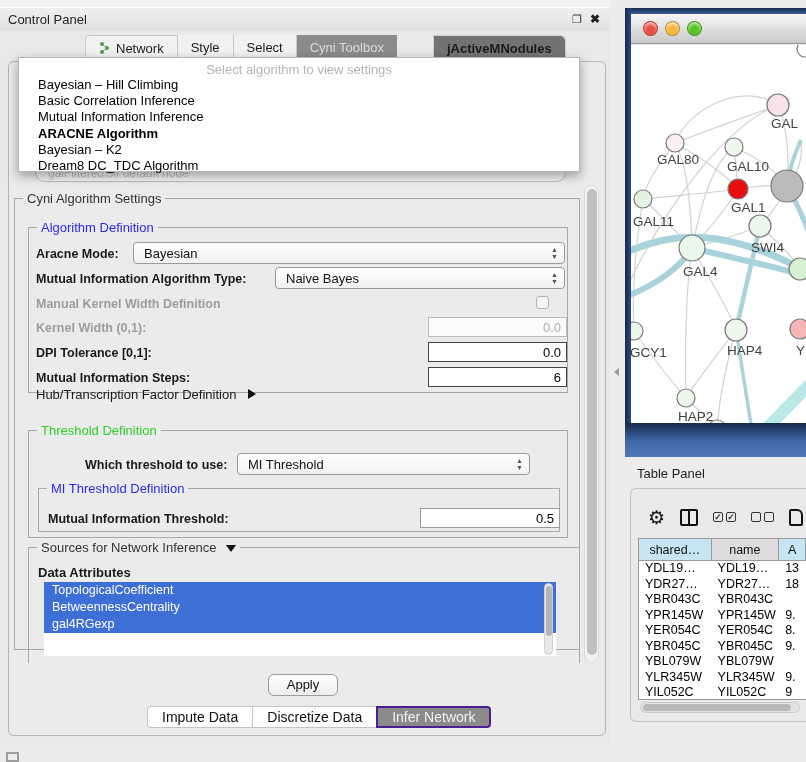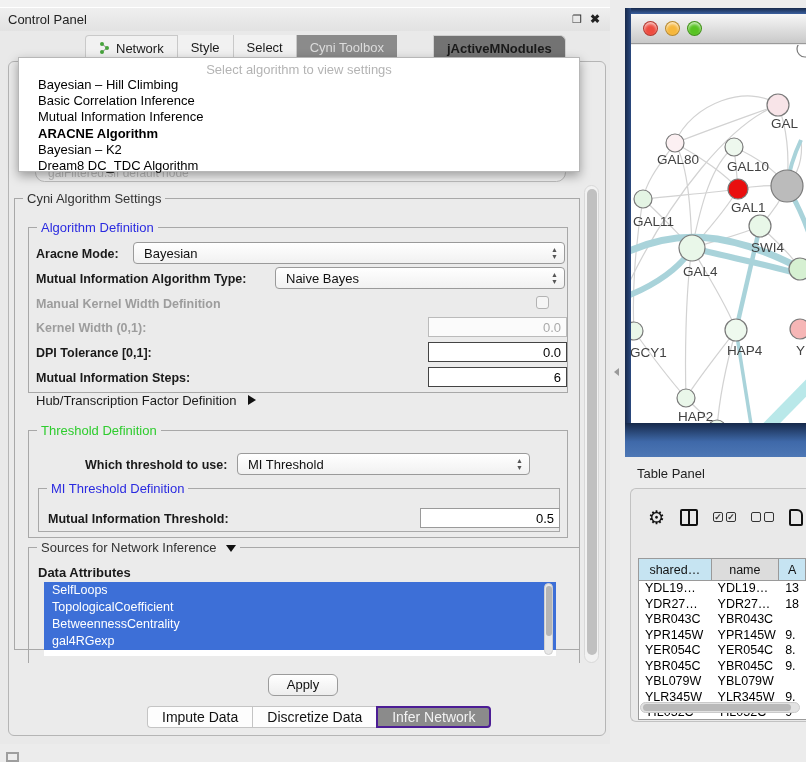--- a/index.html
+++ b/index.html
@@ -110,21 +110,21 @@
   #tp-toolbar { left:648px; top:503px; height:28px; display:flex; align-items:center; gap:15px; }
   .gear { font-size:19px; color:#111; }
   .colico { width:18px; height:17px; border:2px solid #111; border-radius:2px; position:relative; }
   .colico::after { content:""; position:absolute; left:6px; top:0; width:2px; height:13px; background:#111; }
   .cb-pair { display:flex; gap:3px; }
   .cb { width:10px; height:10px; border:1.5px solid #333; border-radius:2px; font-size:9px; line-height:9px;
     text-align:center; color:#333; font-weight:bold; }
   .doc-ico { width:14px; height:17px; border:2px solid #111; border-radius:2px 6px 2px 2px; }
 
   #ytable { left:638px; top:538px; width:168px; height:162px; background:#ffffff;
-    border:1px solid #9a9a9a; border-right:none; overflow:hidden; font-size:12.5px;margin-top:20px; }
+    border:1px solid #9a9a9a; border-right:none; overflow:hidden; font-size:12.5px; }
   #thead { display:flex; height:22px; border-bottom:1px solid #9a9a9a; }
   .th { display:flex; align-items:center; justify-content:center; border-right:1px solid #9a9a9a;
     font-size:12.5px; color:#111; }
   .th.c0 { width:73px; background:#c6e4f2; }
   .th.c1 { width:68px; background:#dcdcdc; }
   .th.c2 { width:27px; background:#c6e4f2; }
   .tr { display:flex; height:15.5px; }
   .td { overflow:hidden; white-space:nowrap; padding-left:6px; color:#000; }
   .td.c0 { width:73px; } .td.c1 { width:68px; } .td.c2 { width:27px; }
 
@@ -220,21 +220,21 @@
 
       <div class="flabel dis" style="left:24px; top:136px; font-weight:bold;">Kernel Width (0,1):</div>
       <div class="tfield dis" style="left:416px; top:132px; width:139px;">0.0</div>
 
       <div class="flabel" style="left:24px; top:161px;">DPI Tolerance [0,1]:</div>
       <div class="tfield" style="left:416px; top:157px; width:139px;">0.0</div>
 
       <div class="flabel" style="left:24px; top:186px;">Mutual Information Steps:</div>
       <div class="tfield" style="left:416px; top:182px; width:139px;">6</div>
 
-      <div id="hub-row" style="left:24px; top:208px;">
+      <div id="hub-row" style="left:24px; top:202px;">
         <span>Hub/Transcription Factor Definition</span>
         <span class="tri-right"></span>
       </div>
 
       <div class="groupbox" style="left:16px; top:245px; width:540px; height:108px;">
         <div class="gb-title t-green">Threshold Definition</div>
       </div>
 
       <div class="flabel" style="left:73px; top:273px;">Which threshold to use:</div>
       <div class="combo" style="left:225px; top:268px; width:293px;">
@@ -253,21 +253,20 @@
 
       <div class="groupbox" style="left:16px; top:362px; width:552px; height:116px; border-bottom:none;">
         <div class="gb-title t-black">
           <span>Sources for Network Inference</span>
           <span class="tri-down"></span>
         </div>
       </div>
       <div class="flabel" style="left:26px; top:380px; font-size:13px;">Data Attributes</div>
 
       <div id="attr-list" style="left:32px; top:397px; width:512px; height:74px;">
-          <div class="attr-item">SelfLoops</div>
           <div class="attr-item">TopologicalCoefficient</div>
           <div class="attr-item">BetweennessCentrality</div>
           <div class="attr-item">gal4RGexp</div>
         </div>
       <div class="list-scroll" style="left:532px; top:398px; height:72px;">
         <div class="list-thumb" style="top:2px; height:50px;"></div>
       </div>
     </div>
 
     <div id="v-scroll" class="abs">

